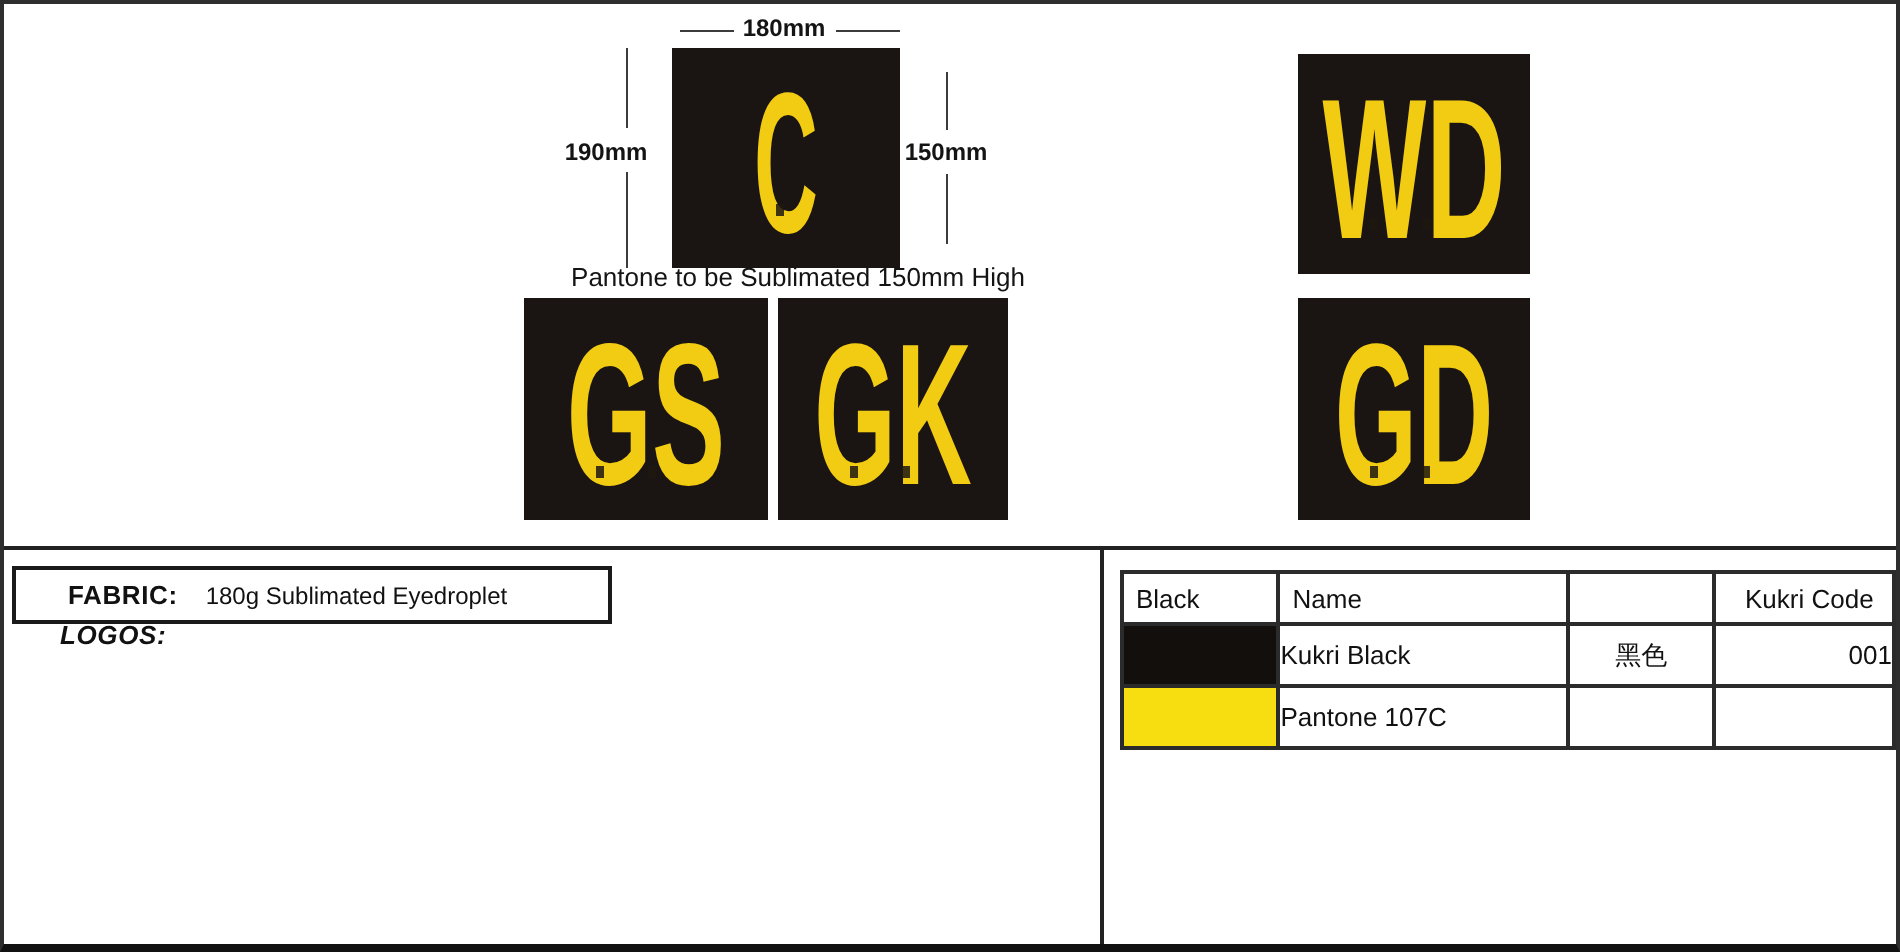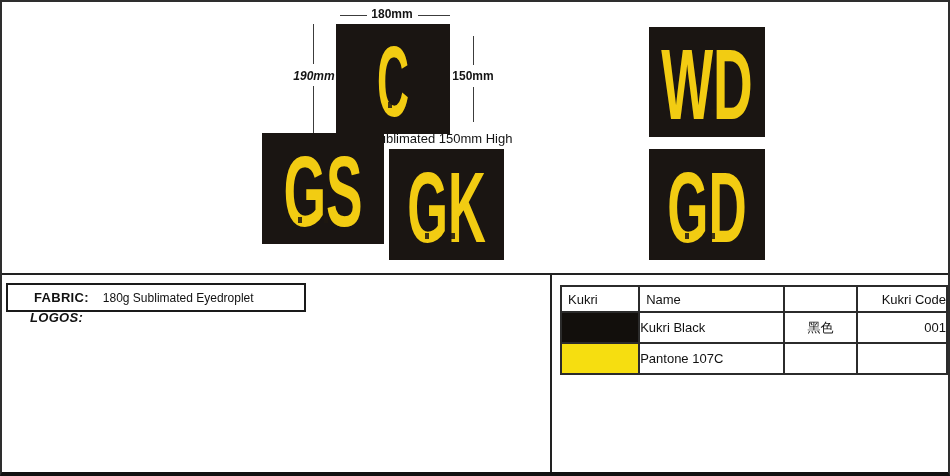--- a/index.html
+++ b/index.html
@@ -10,21 +10,21 @@
     font-family:"Liberation Sans",sans-serif;color:#111;
   }
   
   .patch{position:absolute;background:#1a1512;}
   .patch svg{display:block;width:100%;height:100%;}
   .ltr{font-family:"Liberation Sans",sans-serif;font-weight:bold;font-size:100px;fill:#f2cc12;}
   .mk{position:absolute;width:4px;height:6px;background:rgba(30,24,16,.85);}
   .p-c {left:334px;top:22px; width:114px;height:110px;}
   .p-wa{left:518px;top:25px; width:115px;height:110px;}
   .p-wd{left:647px;top:25px; width:116px;height:110px;}
-  .p-gs{left:260px;top:131px;width:122px;height:111px;}
+  .p-gs{left:260px;top:147px;width:122px;height:111px;}
   .p-gk{left:387px;top:147px;width:115px;height:111px;}
   .p-ga{left:518px;top:147px;width:115px;height:111px;}
   .p-gd{left:647px;top:147px;width:116px;height:111px;}
   
   .dline{position:absolute;background:#3c3c3c;}
   .dlabel{position:absolute;font-size:12px;font-weight:bold;color:#141414;text-align:center;white-space:nowrap;}
   .note{position:absolute;left:277px;top:129px;width:240px;text-align:center;
         font-size:13px;color:#141414;white-space:nowrap;}
   
   .divider-h{position:absolute;left:0;right:0;top:271px;height:2px;background:#222;}
@@ -36,37 +36,37 @@
   .logos-label{position:absolute;left:28px;top:308px;font-weight:bold;font-size:13px;letter-spacing:.3px;font-style:italic;}
   
   .ctable{position:absolute;left:558px;top:283px;border-collapse:collapse;table-layout:fixed;}
   .ctable td{border:2px solid #2b2b2b;font-size:13px;padding:0;overflow:hidden;background:#fff;}
   .ctable .c0{width:72px;}
   .ctable .c1{width:141px;padding-left:6px;}
   .ctable .c2{width:74px;text-align:center;}
   .ctable .c3{width:85px;text-align:right;}
   .ctable tr.hdr td{height:24px;}
   .ctable tr.hdr .c0{padding-left:6px;}
-  .ctable tr.hdr .c3{text-align:right;padding-left:5px;}
+  .ctable tr.hdr .c3{text-align:center;padding-left:5px;}
   .ctable tr.row td{height:29px;}
   .ctable tr.row .c1{padding-left:0;}
   .sw-black{background:#120f0c !important;}
   .sw-yellow{background:#f6de10 !important;}
   .cjk{font-size:20px;font-family:"DejaVu Sans",sans-serif;}
 </style>
 </head>
 <body>
 
 <div class="sheet">
 
   <div class="dlabel" style="left:360px;top:5px;width:60px;">180mm</div>
   <div class="dline" style="left:338px;top:13px;width:27px;height:1px;"></div>
   <div class="dline" style="left:416px;top:13px;width:32px;height:1px;"></div>
 
-  <div class="dlabel" style="left:286px;top:67px;width:52px;font-style:italic;">190mm</div>
+  <div class="dlabel" style="left:275px;top:67px;width:52px;">190mm</div>
   <div class="dline" style="left:311px;top:22px;width:1px;height:40px;"></div>
   <div class="dline" style="left:311px;top:84px;width:1px;height:48px;"></div>
 
   <div class="dlabel" style="left:445px;top:67px;width:52px;">150mm</div>
   <div class="dline" style="left:471px;top:34px;width:1px;height:29px;"></div>
   <div class="dline" style="left:471px;top:85px;width:1px;height:35px;"></div>
 
   <div class="note">Pantone to be Sublimated 150mm High</div>
 
   <div class="patch p-c">
@@ -116,21 +116,21 @@
   <div class="fabric-box">
     <span class="fabric-label">FABRIC:</span>
     <span class="fabric-value">180g Sublimated Eyedroplet</span>
   </div>
 
   <div class="logos-label">LOGOS:</div>
 
   <table class="ctable">
     <tbody>
         <tr class="hdr">
-      <td class="c0">Kukri</td>
+      <td class="c0">Black</td>
       <td class="c1">Name</td>
       <td class="c2"></td>
       <td class="c3">Kukri Code</td>
     </tr>
     <tr class="row">
       <td class="c0 sw-black"></td>
       <td class="c1">Kukri Black</td>
       <td class="c2 cjk">黑色</td>
       <td class="c3">001</td>
     </tr>

